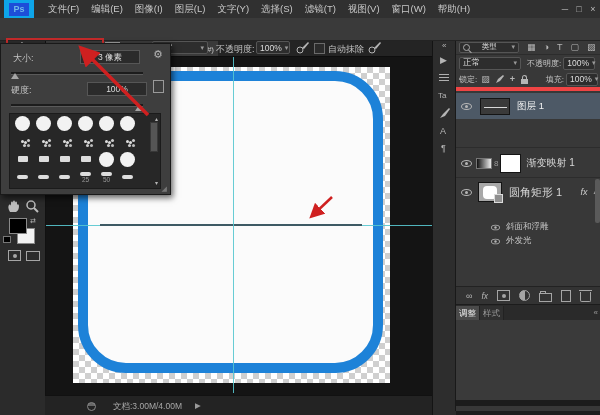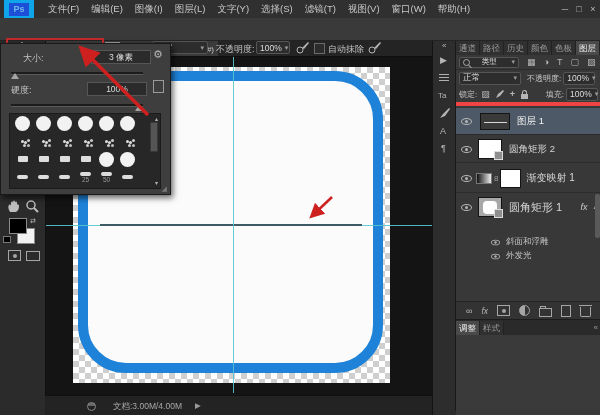--- a/index.html
+++ b/index.html
@@ -163,22 +163,22 @@
 </div>
 
 <div id="statusbar" class="abs">
   <span class="abs stxt" style="left:5px;top:20px">51.26%</span>
   <span class="abs" style="left:42px;top:6px;width:7px;height:7px;border-radius:50%;border:1px solid #888;background:linear-gradient(180deg,#666 50%,transparent 50%)"></span>
   <span class="abs stxt" style="left:68px;top:5px">文档:3.00M/4.00M</span>
   <span class="abs" style="left:150px;top:5px;color:#9a9a9a;font-size:7.5px">▶</span>
 </div>
 
 <div id="brushpopup" class="abs">
-  <span class="abs optlabel" style="left:22px;top:8px">大小:</span>
-  <div class="abs valbox" style="left:90px;top:6px;width:58px;height:12px">3 像素</div>
+  <span class="abs optlabel" style="left:12px;top:8px">大小:</span>
+  <div class="abs valbox" style="left:79px;top:6px;width:58px;height:12px">3 像素</div>
   <span class="abs gicon" style="left:152px;top:5px;font-size:11px">⚙</span>
   <div class="abs slider" style="left:10px;top:28px;width:132px"></div>
   <div class="abs sthumb" style="left:10px;top:29px"></div>
   <span class="abs optlabel" style="left:10px;top:40px">硬度:</span>
   <div class="abs valbox" style="left:86px;top:38px;width:58px;height:12px">100%</div>
   <span class="abs" style="left:152px;top:36px;width:9px;height:11px;border:1px solid #9a9a9a"></span>
   <div class="abs slider" style="left:10px;top:60px;width:132px"></div>
   <div class="abs sthumb" style="left:134px;top:61px"></div>
 
   <div class="abs bgrid" style="left:8px;top:69px;width:150px;height:74px">
@@ -278,29 +278,20 @@
   <span class="abs gicon" style="left:5px;top:51px;font-size:8px">Ta</span>
   <svg class="abs" style="left:6px;top:67px" width="12" height="12">
     <path d="M1 11 L4 7 L10 1 L11 2 L6 9 Z" fill="#b5b5b5"></path>
   </svg>
   <span class="abs gicon" style="left:7px;top:86px">A</span>
   <span class="abs gicon" style="left:8px;top:103px">¶</span>
 </div>
 
 <div id="rightpanels" class="abs">
 
-  <div class="row" style="height:15px;background:#2a2a2a">
-    <span class="ptab">通道</span>
-    <span class="ptab">路径</span>
-    <span class="ptab">历史</span>
-    <span class="ptab">颜色</span>
-    <span class="ptab">色板</span>
-    <span class="ptab active">图层</span>
-
-  </div>
 
   <div class="row" style="height:14px;background:#383838;border-bottom:1px solid #2c2c2c;padding:0 3px">
     <div class="select" style="width:60px;height:11px;font-size:7.5px">
       <span class="mag"></span>
       <span>类型</span>
       <span class="dd">▾</span>
     </div>
     <span class="gicon" style="margin-left:8px">▦</span>
     <span class="gicon" style="margin-left:8px">◑</span>
     <span class="gicon" style="margin-left:8px">T</span>
@@ -338,27 +329,20 @@
   <div style="position:relative;height:195px">
 
     <div class="abs row" style="left:0;top:2px;width:145px;height:26px;background:#4d5966">
       <span class="eye" style="margin-left:5px"></span>
       <span class="thumb" style="margin-left:8px;width:30px;height:17px;background:#3a3a3a;position:relative">
         <span class="abs" style="left:3px;top:8px;width:23px;height:1px;background:#d8d8d8"></span>
       </span>
       <span style="margin-left:7px;font-size:9.5px;color:#f2f2f2">图层 1</span>
     </div>
 
-    <div class="abs row" style="left:0;top:28px;width:145px;height:28px;border-top:1px solid #2c2c2c">
-      <span class="eye" style="margin-left:5px"></span>
-      <span class="thumb" style="margin-left:6px;width:24px;height:20px;background:#ffffff;position:relative">
-        <span class="badge"></span>
-      </span>
-      <span style="margin-left:7px;font-size:9.5px;color:#d8d8d8">圆角矩形 2</span>
-    </div>
 
     <div class="abs row" style="left:0;top:56px;width:145px;height:30px;border-top:1px solid #2c2c2c">
       <span class="eye" style="margin-left:5px"></span>
       <span class="thumb" style="margin-left:4px;width:16px;height:11px;background:linear-gradient(90deg,#111,#eee);border-color:#777"></span>
       <span style="margin-left:2px;font-size:8px;color:#9a9a9a">8</span>
       <span class="thumb" style="margin-left:2px;width:21px;height:19px;background:#ffffff"></span>
       <span style="margin-left:5px;font-size:10px;color:#d8d8d8">渐变映射 1</span>
     </div>
 
     <div class="abs row" style="left:0;top:86px;width:145px;height:28px;border-top:1px solid #2c2c2c">

